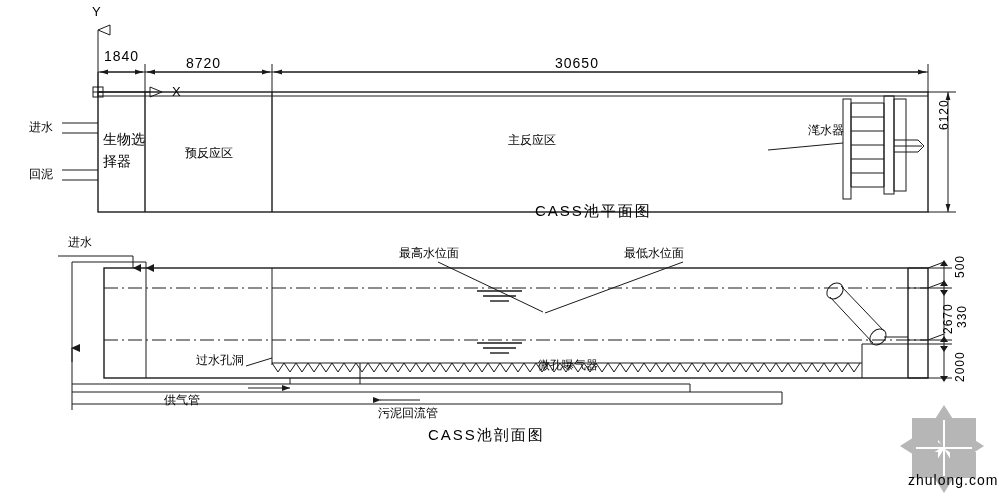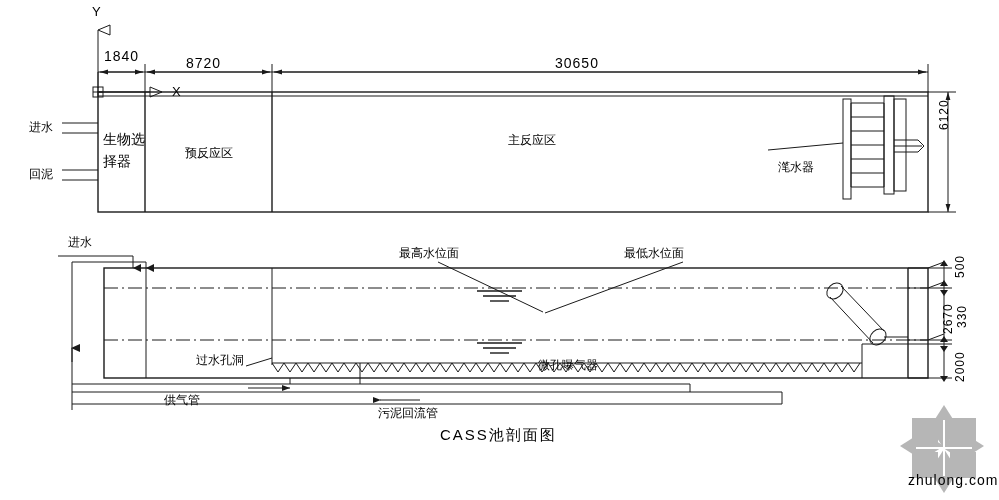--- a/index.html
+++ b/index.html
@@ -254,33 +254,34 @@
 <div style="position:absolute;left:29px;top:119px;" class="cnb">进水</div>
 <div style="position:absolute;left:29px;top:166px;" class="cnb">回泥</div>
 
 <div style="position:absolute;left:103px;top:128px;line-height:22px;" class="cn">
   <div>生物选</div>
   <div>择器</div>
 </div>
 
 <div style="position:absolute;left:185px;top:145px;" class="cnb">预反应区</div>
 <div style="position:absolute;left:508px;top:132px;" class="cnb">主反应区</div>
-<div style="position:absolute;left:778px;top:122px;margin-top:37px;" class="cnb">滗水器</div>
-
+<div style="position:absolute;left:808px;top:122px;" class="cnb">滗水器</div>
+
+<div style="position:absolute;left:535px;top:202px;" class="title">CASS池平面图</div>
 
 <div style="position:absolute;left:68px;top:234px;" class="cnb">进水</div>
 <div style="position:absolute;left:399px;top:245px;" class="cnb">最高水位面</div>
 <div style="position:absolute;left:624px;top:245px;" class="cnb">最低水位面</div>
 <div style="position:absolute;left:196px;top:352px;" class="cnb">过水孔洞</div>
 <div style="position:absolute;left:538px;top:357px;" class="cnb">微孔曝气器</div>
 <div style="position:absolute;left:164px;top:392px;" class="cnb">供气管</div>
 <div style="position:absolute;left:378px;top:405px;" class="cnb">污泥回流管</div>
 
 <div style="position:absolute;left:953px;top:278px;transform:rotate(-90deg);transform-origin:left top;" class="dimv">500</div>
 <div style="position:absolute;left:941px;top:334px;transform:rotate(-90deg);transform-origin:left top;" class="dimv">2670</div>
 <div style="position:absolute;left:955px;top:328px;transform:rotate(-90deg);transform-origin:left top;" class="dimv">330</div>
 <div style="position:absolute;left:953px;top:382px;transform:rotate(-90deg);transform-origin:left top;" class="dimv">2000</div>
 
-<div style="position:absolute;left:440px;top:426px;" class="title">CASS池剖面图</div>
+<div style="position:absolute;left:428px;top:426px;" class="title">CASS池剖面图</div>
 
 <div style="position:absolute;left:908px;top:472px;" class="wmtx">zhulong.com</div>
 
 </div>
 
 </body></html>

